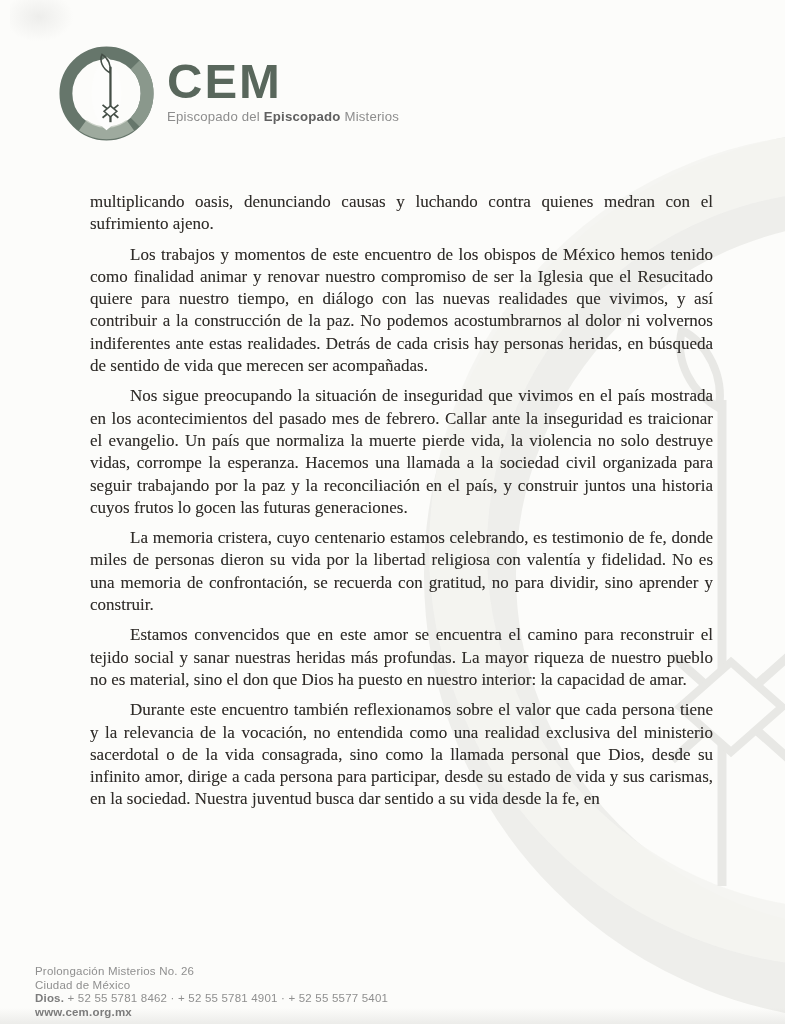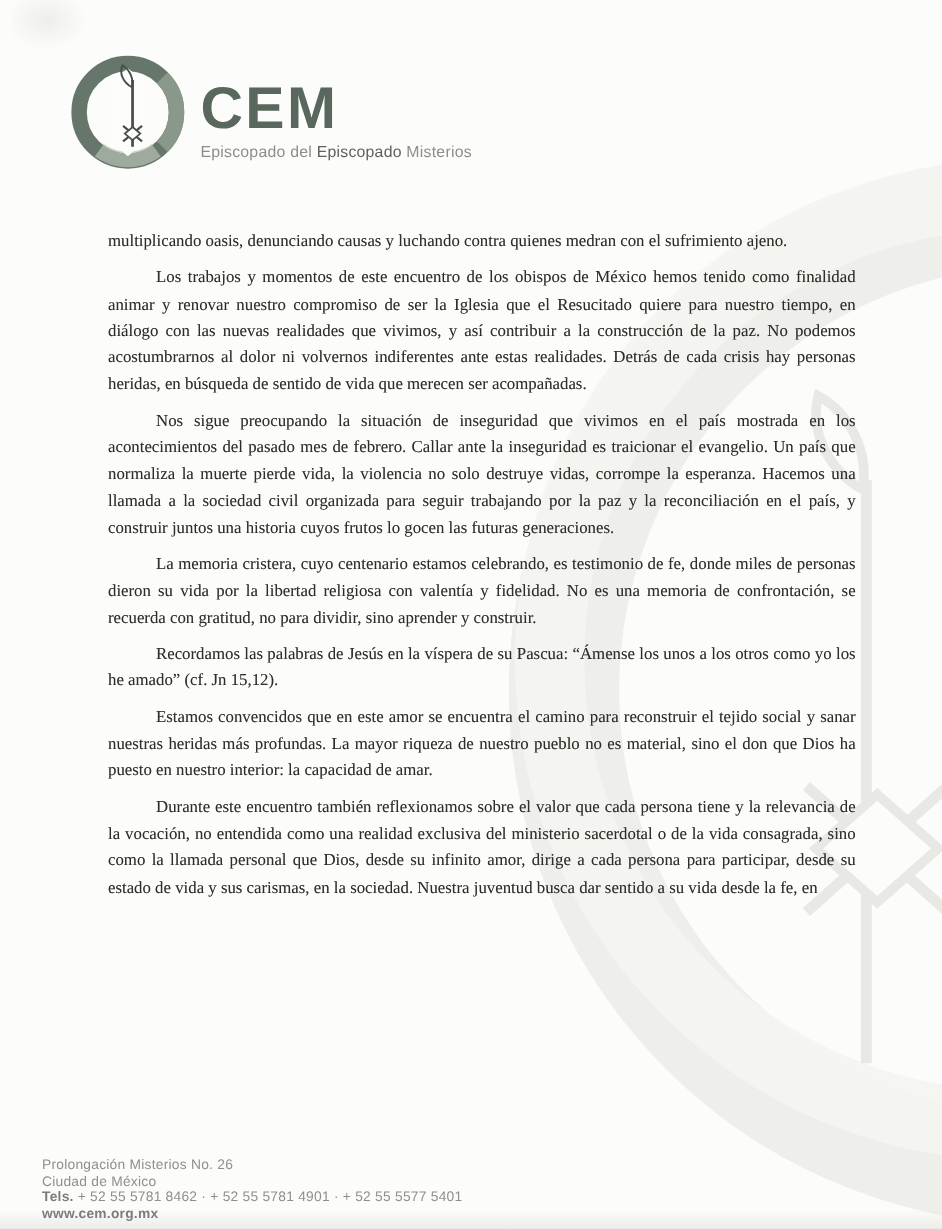--- a/index.html
+++ b/index.html
@@ -9,30 +9,30 @@
     font-family:"Liberation Serif", serif;
   }
   
   .watermark{position:absolute;inset:0;pointer-events:none;}
   
   .smudge{position:absolute;left:10px;top:0;width:64px;height:42px;
     background:radial-gradient(ellipse at 45% 40%, rgba(140,140,138,0.13), rgba(140,140,138,0) 70%);}
   .scan-edge{position:absolute;left:0;right:0;bottom:0;height:16px;
     background:linear-gradient(to bottom, rgba(120,120,114,0), rgba(120,120,114,0.12));}
   
-  .header{position:absolute;top:44px;left:57px;display:flex;align-items:center;}
+  .header{position:absolute;top:44px;left:57px;display:flex;align-items:flex-start;}
   .logo-mark{width:99px;height:99px;flex:0 0 auto;}
   .logo-text{margin-left:11px;padding-top:13px;font-family:"Liberation Sans",sans-serif;}
   .logo-acronym{font-weight:700;font-size:49px;line-height:1;color:#59675c;letter-spacing:2px;}
   .logo-tagline{margin-top:3px;font-size:13.2px;color:#8d8d8d;letter-spacing:.2px;}
-  .logo-tagline .tag-bold{font-weight:400;color:#606060;}
+  .logo-tagline .tag-bold{font-weight:700;color:#606060;}
   
   .letter-body{
     position:absolute;top:191px;left:90px;width:623px;
-    font-size:14px;line-height:22.3px;color:#2f2c29;
+    font-size:17px;line-height:22.3px;color:#2f2c29;
     text-align:justify;text-shadow:0 0 .4px rgba(60,55,50,.35);
   }
   .letter-body p{margin:0 0 8px 0;}
   .letter-body p.indent{text-indent:40px;}
   
   .footer{
     position:absolute;left:35px;top:965px;
     font-family:"Liberation Sans",sans-serif;
     font-size:11.5px;line-height:13.6px;color:#8f8f8f;letter-spacing:.2px;
   }
@@ -69,26 +69,25 @@
       <div class="logo-acronym">CEM</div>
       <div class="logo-tagline"><span>Episcopado del </span><span class="tag-bold">Episcopado</span><span> Misterios</span></div>
     </div>
   </header>
 
   <main class="letter-body">
       <p class="">multiplicando oasis, denunciando causas y luchando contra quienes medran con el sufrimiento ajeno.</p>
       <p class="indent">Los trabajos y momentos de este encuentro de los obispos de México hemos tenido como finalidad animar y renovar nuestro compromiso de ser la Iglesia que el Resucitado quiere para nuestro tiempo, en diálogo con las nuevas realidades que vivimos, y así contribuir a la construcción de la paz. No podemos acostumbrarnos al dolor ni volvernos indiferentes ante estas realidades. Detrás de cada crisis hay personas heridas, en búsqueda de sentido de vida que merecen ser acompañadas.</p>
       <p class="indent">Nos sigue preocupando la situación de inseguridad que vivimos en el país mostrada en los acontecimientos del pasado mes de febrero. Callar ante la inseguridad es traicionar el evangelio. Un país que normaliza la muerte pierde vida, la violencia no solo destruye vidas, corrompe la esperanza. Hacemos una llamada a la sociedad civil organizada para seguir trabajando por la paz y la reconciliación en el país, y construir juntos una historia cuyos frutos lo gocen las futuras generaciones.</p>
       <p class="indent">La memoria cristera, cuyo centenario estamos celebrando, es testimonio de fe, donde miles de personas dieron su vida por la libertad religiosa con valentía y fidelidad. No es una memoria de confrontación, se recuerda con gratitud, no para dividir, sino aprender y construir.</p>
-      <p class="indent">Recordamos las palabras de Jesús en la víspera de su Pascua: “Ámense los unos a los otros como yo los he amado” (cf. Jn 15,12).</p>
       <p class="indent">Estamos convencidos que en este amor se encuentra el camino para reconstruir el tejido social y sanar nuestras heridas más profundas. La mayor riqueza de nuestro pueblo no es material, sino el don que Dios ha puesto en nuestro interior: la capacidad de amar.</p>
       <p class="indent">Durante este encuentro también reflexionamos sobre el valor que cada persona tiene y la relevancia de la vocación, no entendida como una realidad exclusiva del ministerio sacerdotal o de la vida consagrada, sino como la llamada personal que Dios, desde su infinito amor, dirige a cada persona para participar, desde su estado de vida y sus carismas, en la sociedad. Nuestra juventud busca dar sentido a su vida desde la fe, en</p>
     </main>
 
   <footer class="footer">
     <div>Prolongación Misterios No. 26</div>
     <div>Ciudad de México</div>
-    <div><span class="strong">Tels.</span><span> + 52 55 5781 8462 · + 52 55 5781 4901 · + 52 55 5577 5401</span></div>
+    <div><span class="strong">Dios.</span><span> + 52 55 5781 8462 · + 52 55 5781 4901 · + 52 55 5577 5401</span></div>
     <div class="strong">www.cem.org.mx</div>
   </footer>
 
   <div class="scan-edge"></div>
 </div>
 
 </body></html>

